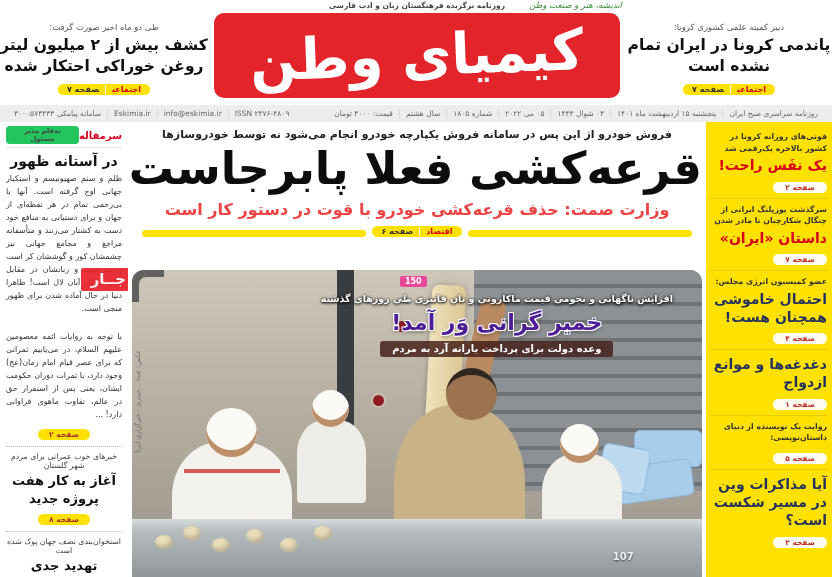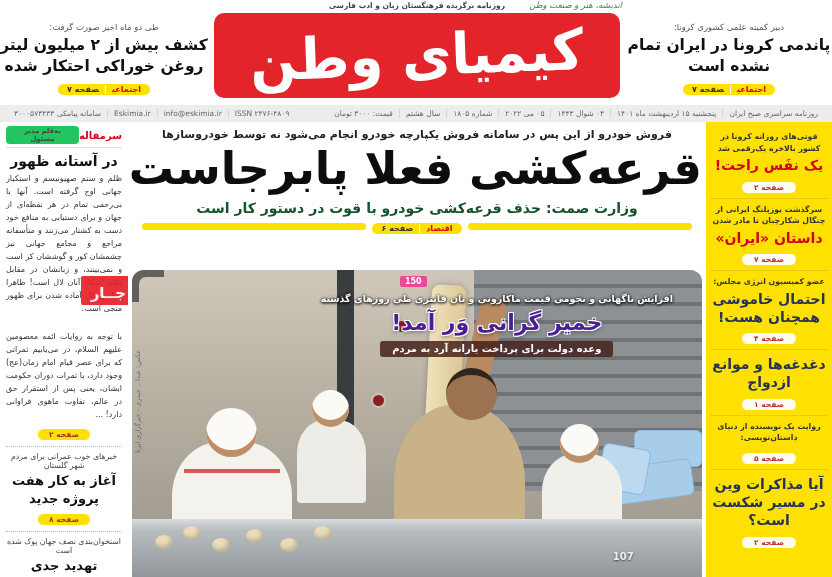--- a/index.html
+++ b/index.html
@@ -32,21 +32,21 @@
   
   .infobar { position:absolute; top:105px; left:0; right:0; height:17px; background:#ededed;
     display:flex; align-items:center; justify-content:space-between; padding:0 8px;
     font-size:7.5px; color:#666; white-space:nowrap; }
   .infobar .grp { display:flex; align-items:center; }
   .infobar span.seg { padding:0 6px; border-left:1px solid #d6d6d6; }
   .infobar span.seg:last-child { border-left:none; }
 
   
   .col-right { position:absolute; top:122px; right:0; width:126px; height:455px;
-    background:#ffe100; text-align:center; overflow:hidden; padding:4px 5px; }
+    background:#ffe100; overflow:hidden; padding:4px 5px; }
   .rc-item { padding:5px 0 4px; }
   .rc-item + .rc-item { border-top:1px dotted rgba(0,0,0,0.18); }
   .rc-kick { font-size:7.8px; color:#333; font-weight:bold; line-height:1.5; margin-bottom:2px; }
   .rc-head { font-size:14px; font-weight:bold; line-height:1.3; }
   .rc-head.red { color:#d6001c; }
   .rc-head.dark { color:#25335c; }
   .rc-pill { display:inline-block; background:#fffdf2; border-radius:8px; padding:1px 12px;
     font-size:7.5px; font-weight:bold; color:#c2302a; margin-top:3px; }
 
   .col-left { position:absolute; top:122px; left:0; width:128px; height:455px;
@@ -54,35 +54,35 @@
   .ed-header { display:flex; align-items:center; justify-content:space-between;
     border-bottom:1px solid #e0e0e0; padding-bottom:3px; }
   .ed-name { color:#d6001c; font-weight:bold; font-size:10px; }
   .ed-byline { background:#22c55e; border-radius:4px; font-size:6.8px; font-weight:bold;
     color:#444; padding:1px 7px; }
   .ed-title { font-size:14px; font-weight:bold; color:#111; margin:5px 0 4px; }
   .ed-body { font-size:8px; color:#333; text-align:justify; line-height:1.62; position:relative; }
   .ed-body2 { margin-top:16px; }
   .stamp { position:absolute; top:146px; right:-8px; background:rgba(230,32,40,0.92);
     color:rgba(255,255,255,0.95); font-weight:bold; font-size:15px; letter-spacing:4px;
-    padding:8px 10px 3px; border-radius:2px;margin-top:8px; }
+    padding:2px 10px 3px; border-radius:2px; }
   .lc-pill { display:inline-block; background:#ffe100; border-radius:8px; padding:1px 11px;
     font-size:7.5px; font-weight:bold; color:#a6342c; margin-top:4px; }
   .lc-item { border-top:1px dotted #bbb; margin-top:5px; padding-top:5px; }
   .lc-kick { font-size:7.8px; color:#444; margin-bottom:2px; }
   .lc-head { font-size:13px; font-weight:bold; color:#111; line-height:1.35; }
 
   
   .col-center { position:absolute; top:122px; left:128px; width:578px; height:455px;
     text-align:center; padding:0 4px; }
   .lead-kick { font-size:11px; font-weight:bold; color:#222; margin-top:6px; }
   .lead-head { font-size:45px; font-weight:bold; color:#0d0d0d; letter-spacing:-1px;
     line-height:1.15; margin-top:2px; white-space:nowrap; }
-  .lead-sub { font-size:14px; font-weight:bold; color:#14532d; margin-top:5px; }
-  .lead-tagrow { display:flex; align-items:flex-start; margin:7px 10px 0; }
+  .lead-sub { font-size:16px; font-weight:bold; color:#ef4444; margin-top:5px; }
+  .lead-tagrow { display:flex; align-items:flex-end; margin:7px 10px 0; }
   .lead-tagrow .bar { flex:1; height:7px; background:#ffe100; border-radius:4px; }
   .lead-tagrow .pill { margin:0 6px; }
 
   
   .photo { position:absolute; top:148px; left:4px; right:4px; bottom:0;
     border-radius:12px 12px 0 0; overflow:hidden; background:#b3ac9e; }
   .ph { position:absolute; }
   .ph-wall { inset:0; background:linear-gradient(180deg,#cfc8ba 0%,#b6afa1 45%,#99938b 100%); }
   .ph-oven { top:0; right:0; width:40%; height:72%; border-radius:0 0 0 10px;
     background:repeating-linear-gradient(180deg,#8d9194 0 14px,#6f7376 14px 18px); }

